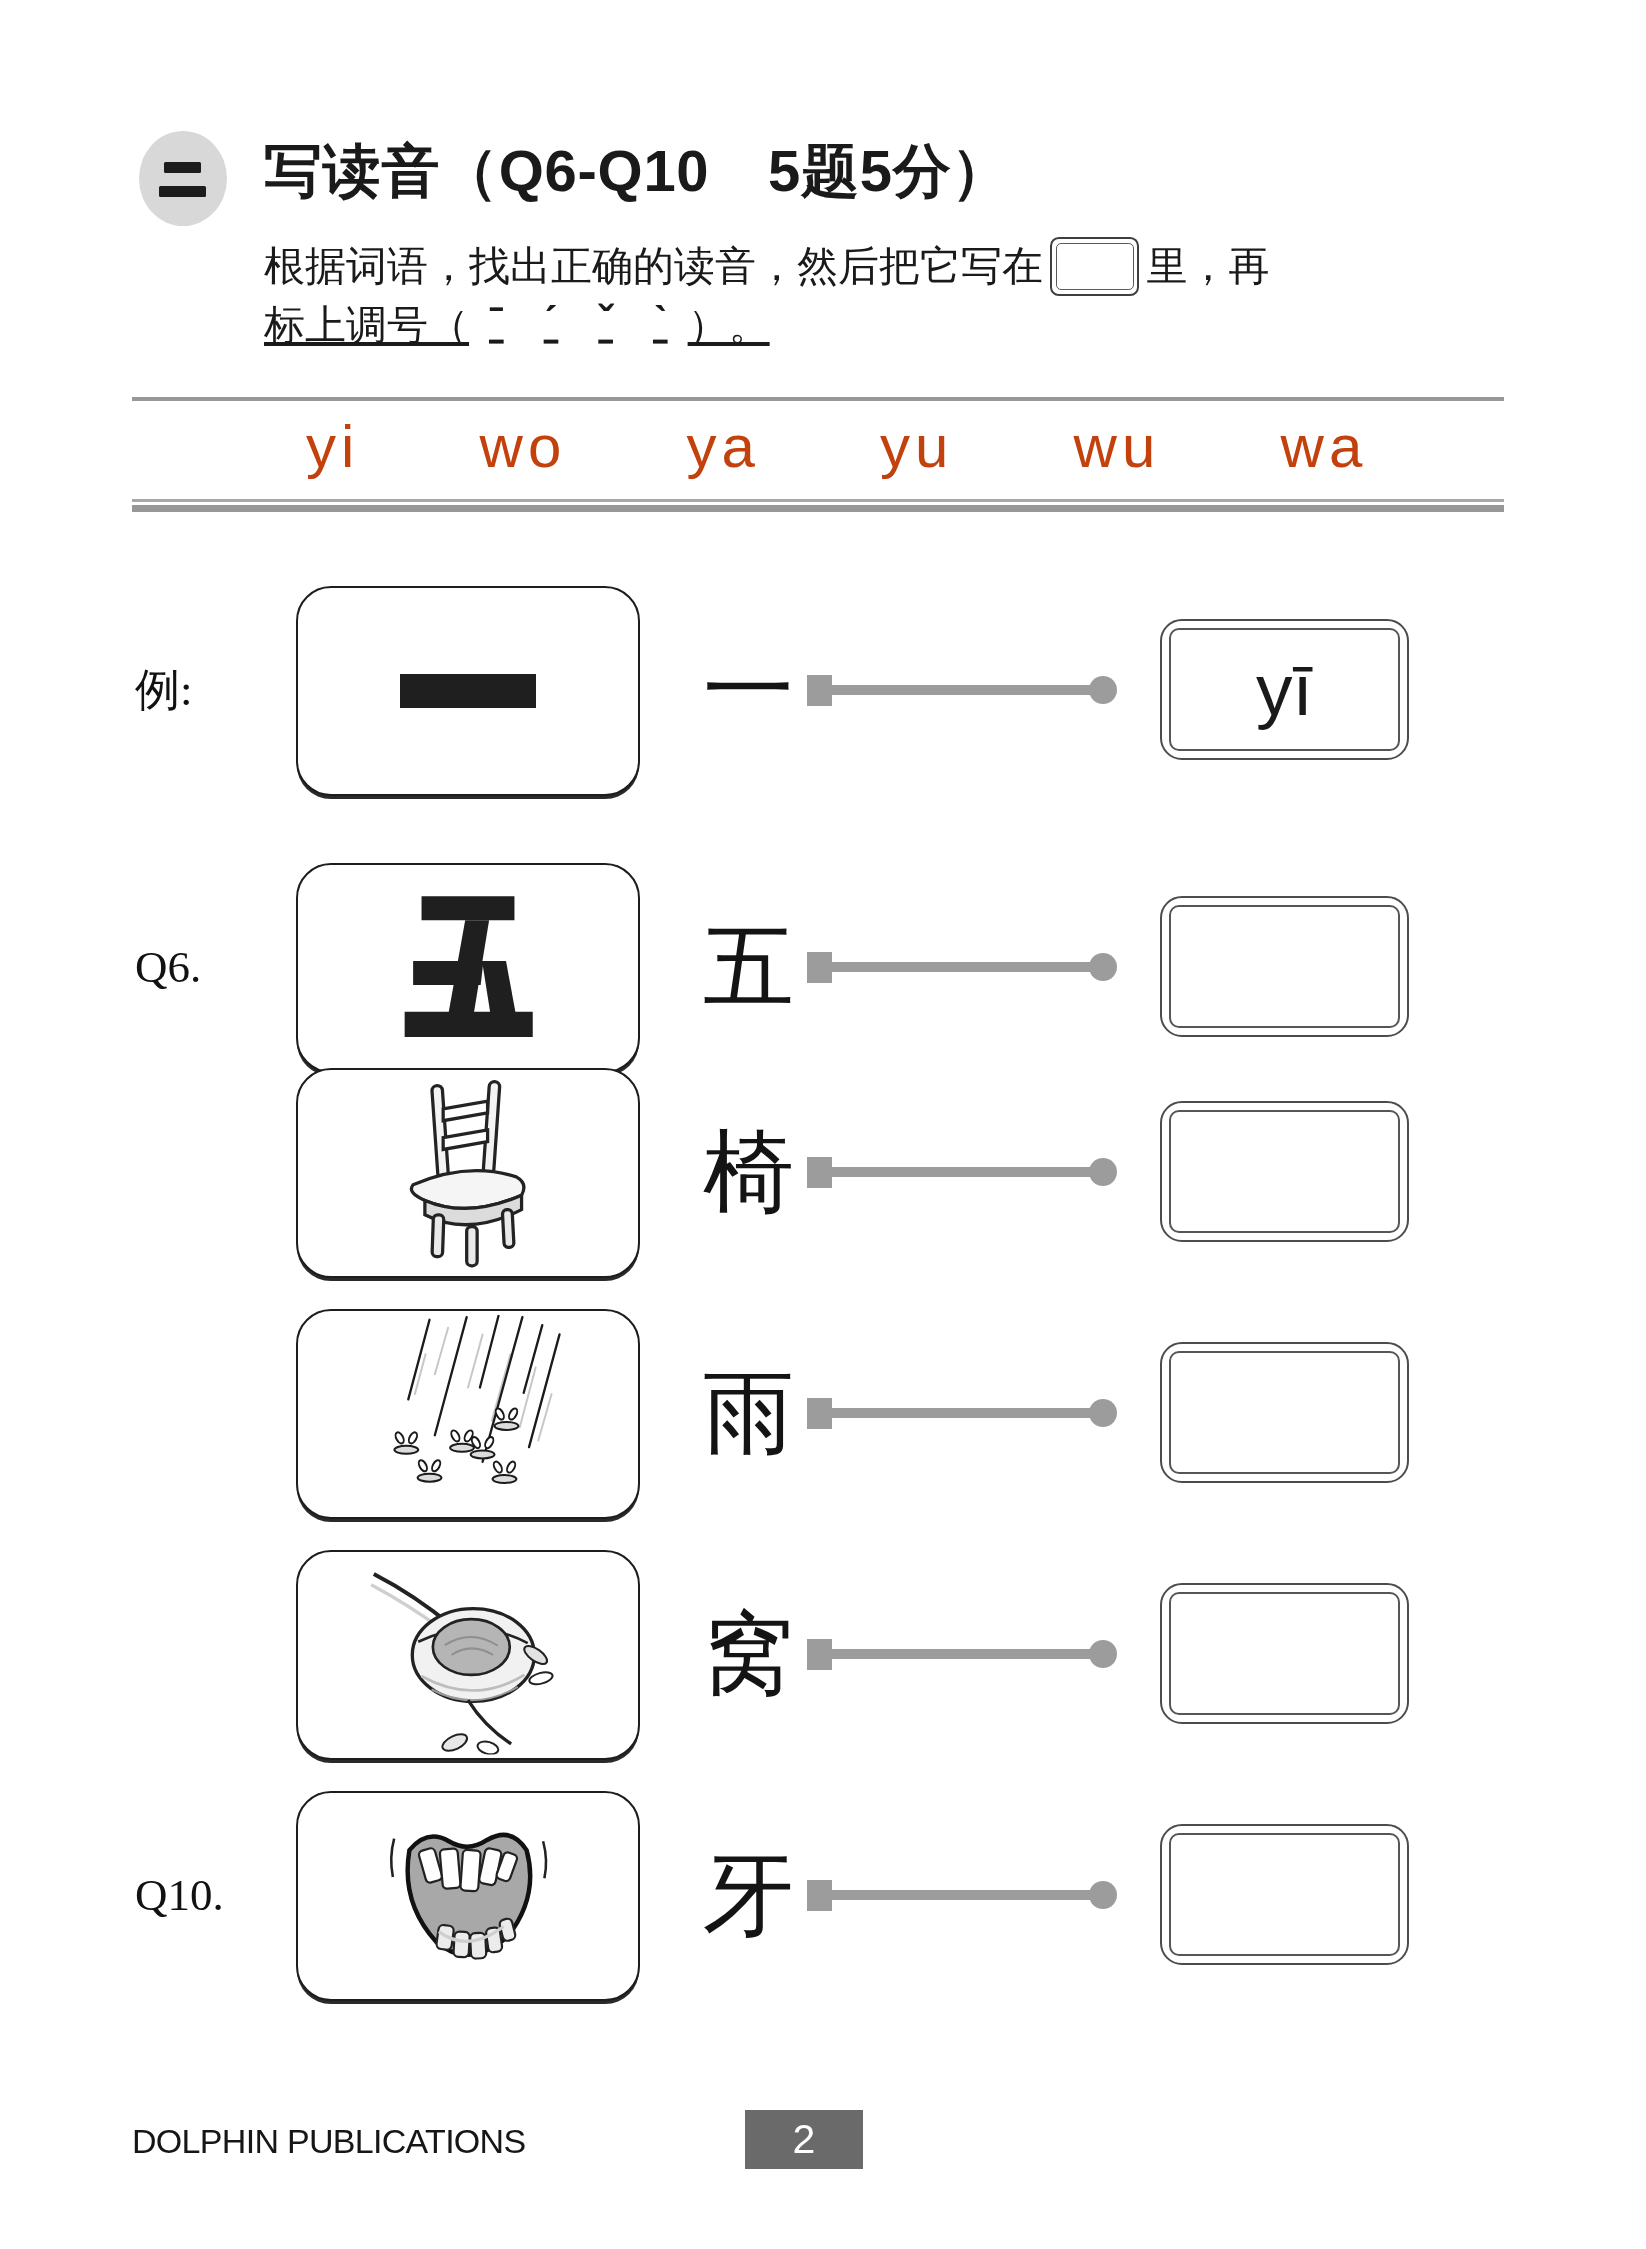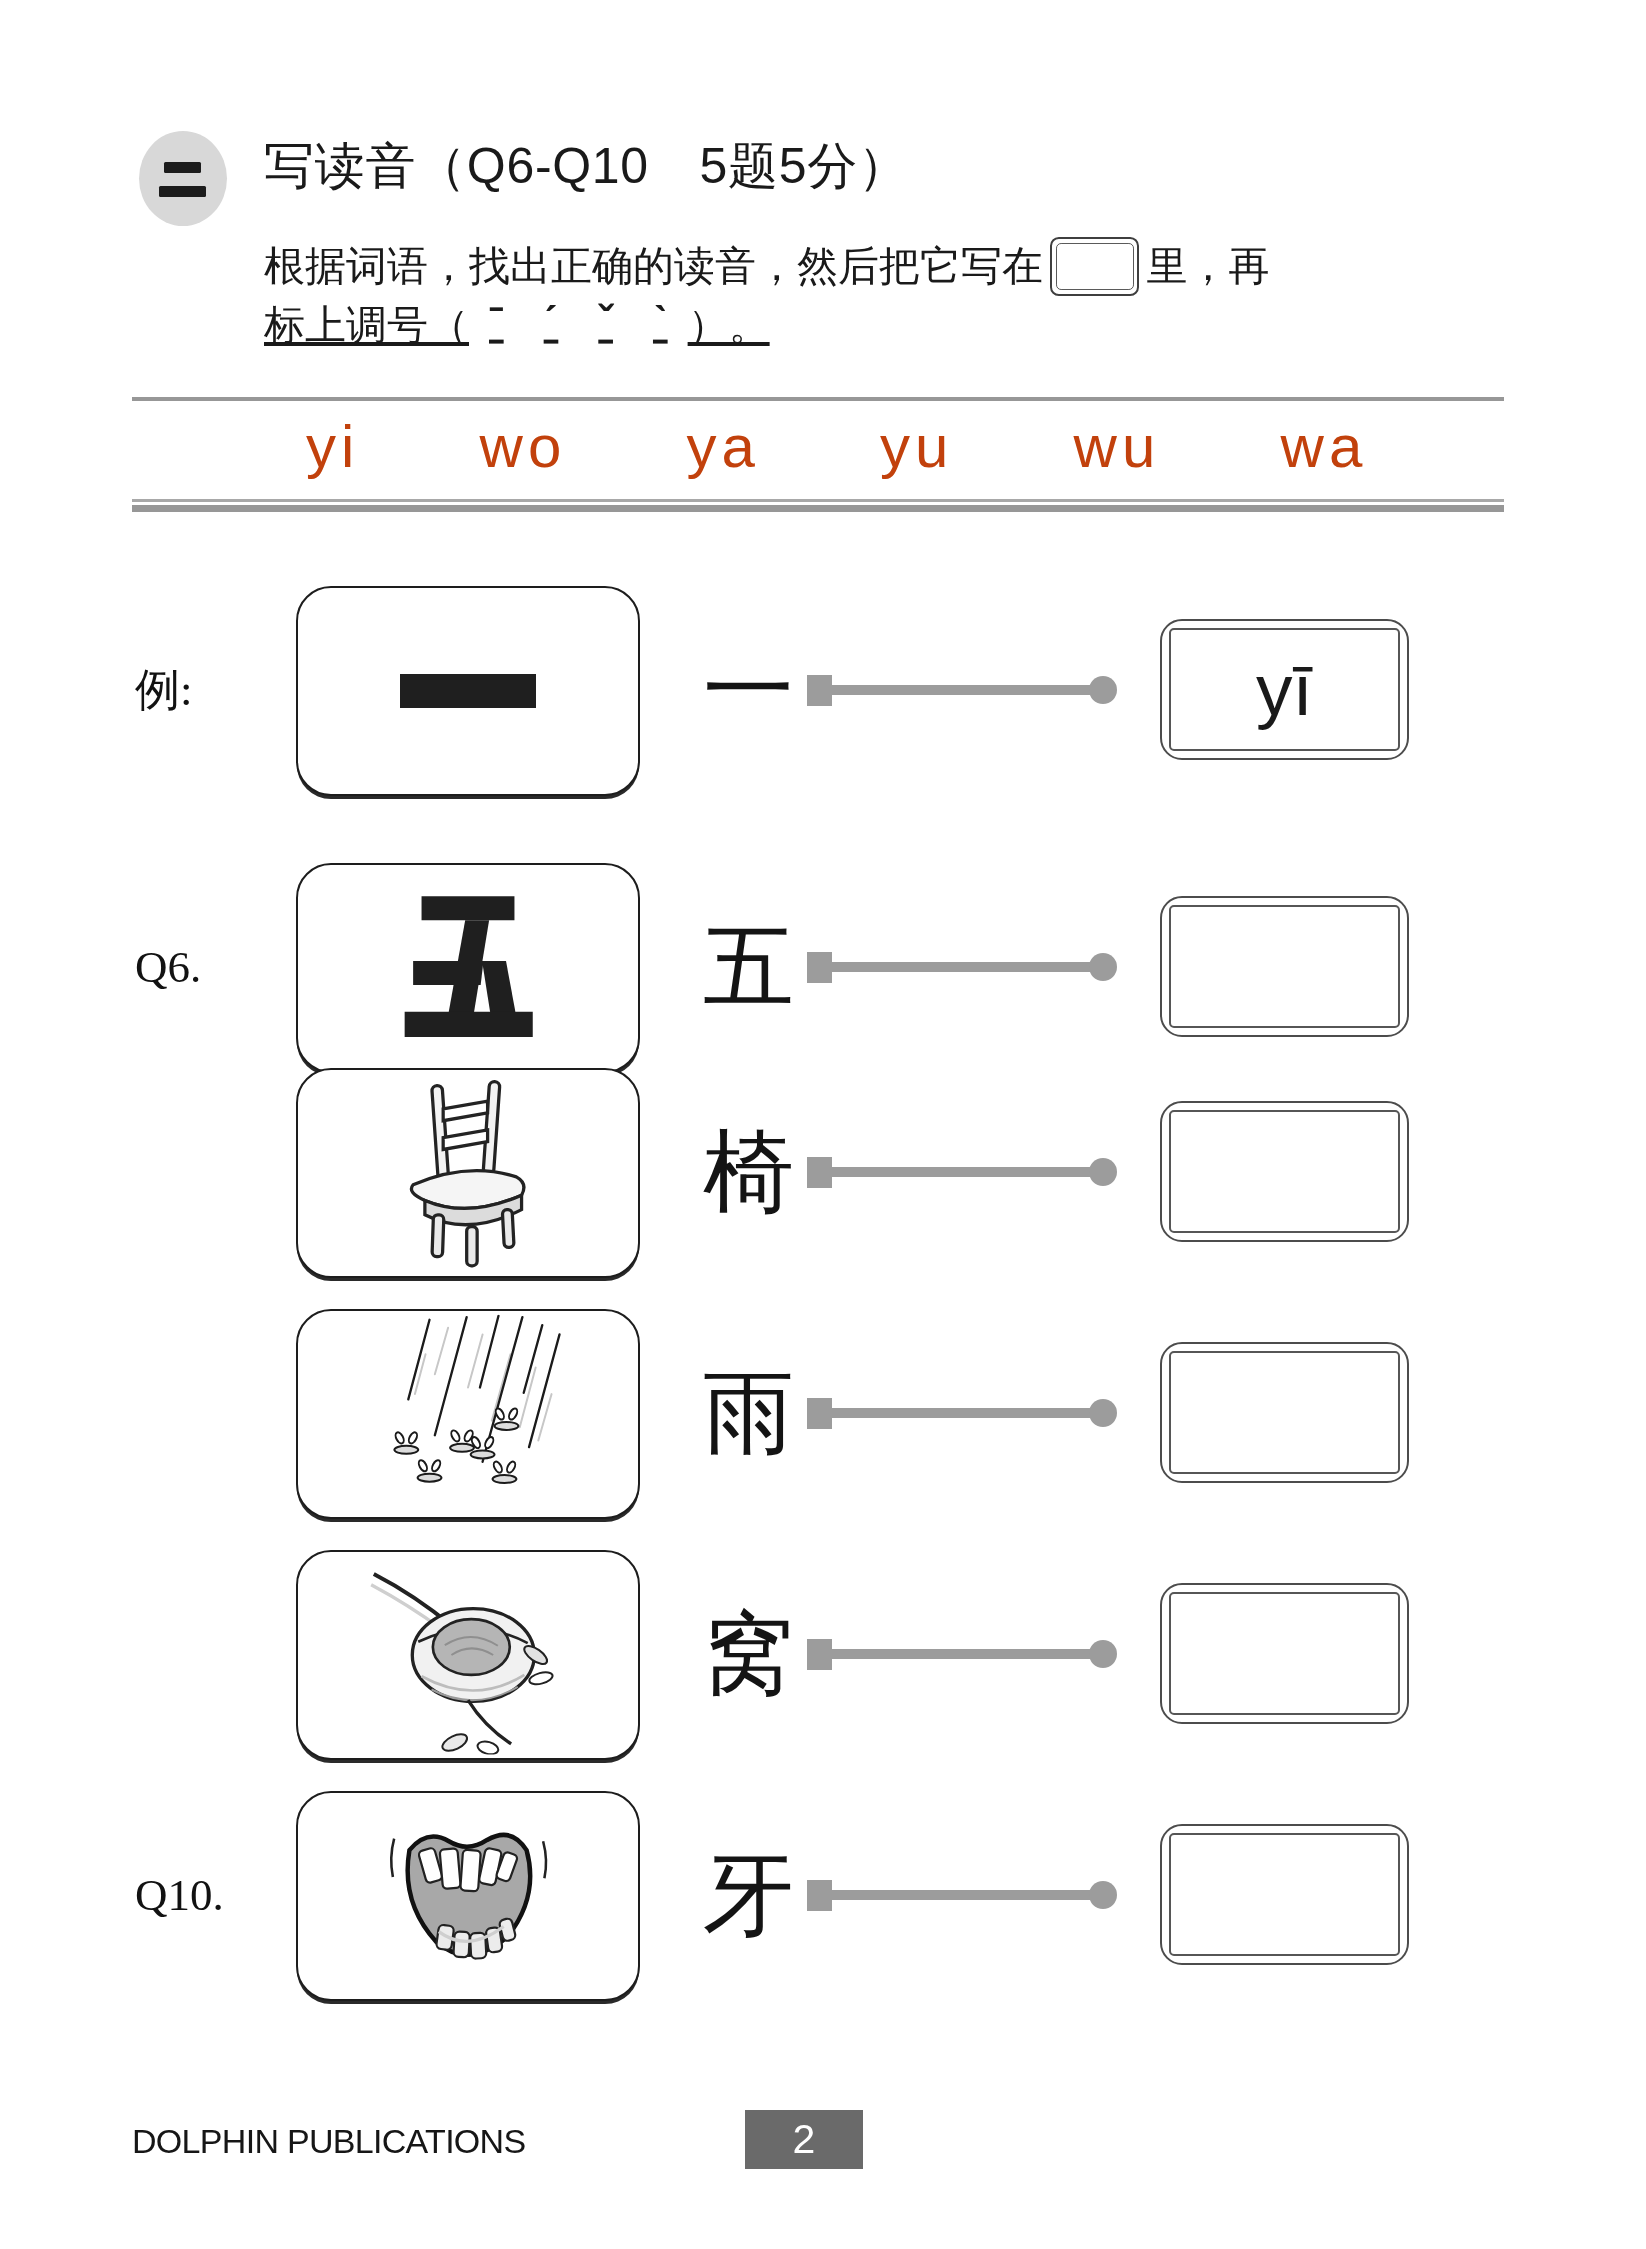--- a/index.html
+++ b/index.html
@@ -9,21 +9,21 @@
   }
   
   .sec-badge{
     position:absolute; left:139px; top:131px; width:88px; height:95px;
     background:#d8d8d8; border-radius:50%;
   }
   .sec-badge .bar{position:absolute; background:#1c1c1c; border-radius:1.5px;}
   .sec-badge .bar.b1{left:25px; top:31px; width:37px; height:11px;}
   .sec-badge .bar.b2{left:20px; top:55px; width:47px; height:11px;}
   .sec-title{
-    position:absolute; left:264px; top:133px; font-size:50px; font-weight:400;
+    position:absolute; left:264px; top:133px; font-size:58px; font-weight:700;
     letter-spacing:0.7px; white-space:nowrap;
   }
   .instr{position:absolute; left:264px; font-size:41px; line-height:1; white-space:nowrap;
          display:flex; align-items:center;}
   .instr.l1{top:233px; height:67px;}
   .instr.l2{top:292px; height:67px;text-decoration:underline;}
   .mini-box{
     position:relative; display:inline-block; width:85px; height:55px;
     border:2.2px solid #3f3f3f; border-radius:8.8px; margin:0 7.3px; background:#fff;
   }
@@ -67,21 +67,21 @@
   .connector .dot{position:absolute; left:282px; top:92px; width:28px; height:28px; background:#9c9c9c; border-radius:50%;}
   .answer-box{
     position:absolute; left:1160px; top:35px; width:245px; height:137px;
     border:2.2px solid #4c4c4c; border-radius:22px; background:#fff;
   }
   .answer-box::before{
     content:""; position:absolute; inset:-2.2px; border:2.2px solid #8e8e8e; border-radius:23.4px;
     transform:translate(6.6px,7.3px); z-index:-1;
   }
   .answer-inner{
-    position:absolute; inset:6.6px; border:2.2px solid #565656; border-radius:5px;
+    position:absolute; inset:6.6px; border:2.2px solid #565656; border-radius:10px;
     display:flex; align-items:center; justify-content:center;
     font-size:73px; color:#1a1a1a;
   }
   
   .publisher{position:absolute; left:132px; top:2122px; font-size:34px; font-weight:500;
              letter-spacing:-0.7px; color:#161616;text-align:center;}
   .page-badge{
     position:absolute; left:745px; top:2110px; width:118px; height:59px; background:#6a6a6a;
     display:flex; align-items:center; justify-content:center;
   }

